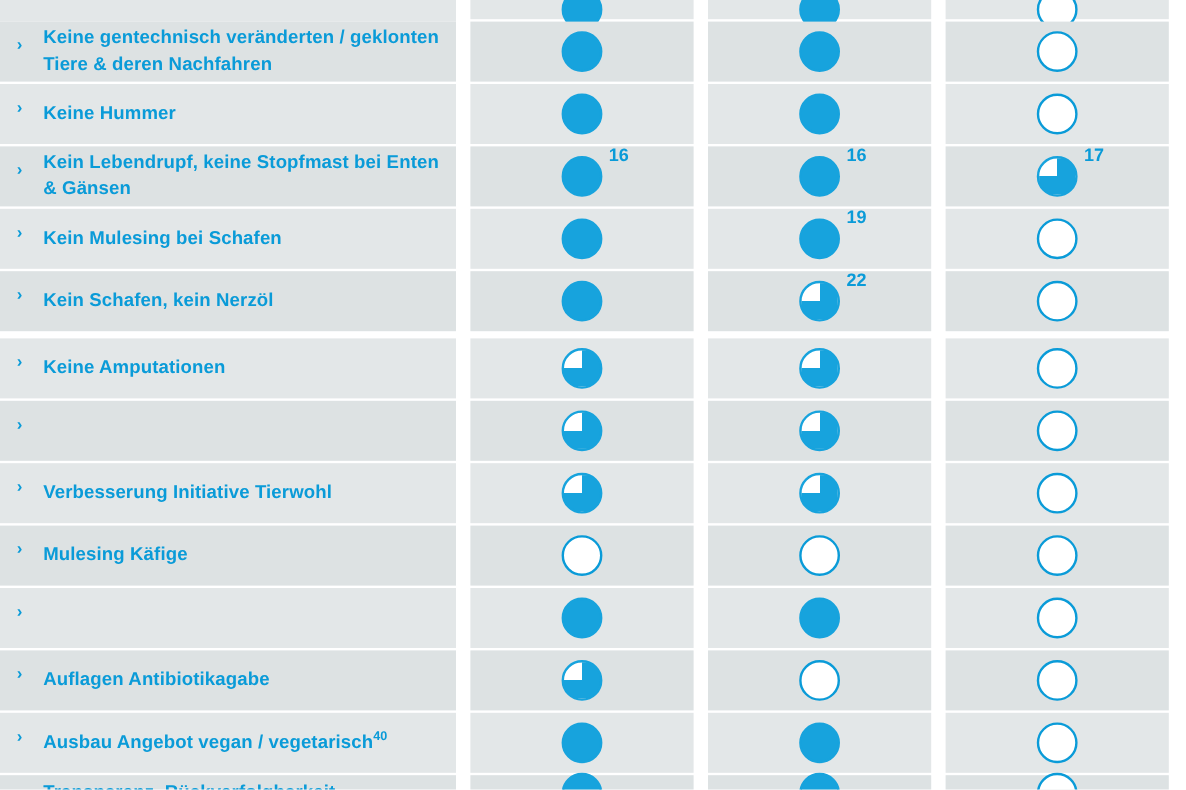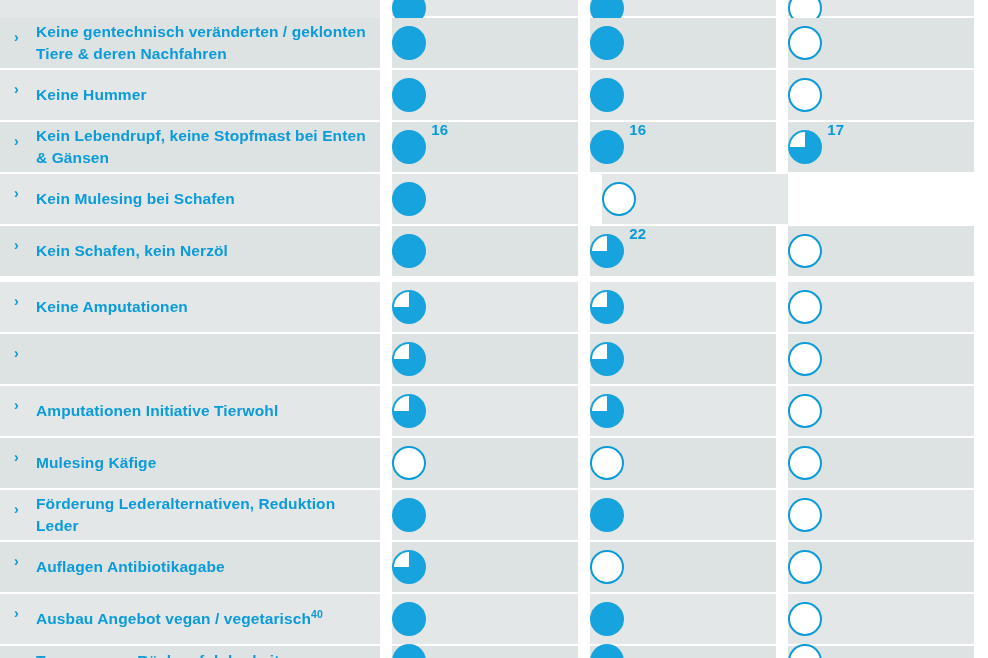--- a/index.html
+++ b/index.html
@@ -64,20 +64,21 @@
     background: #ffffff;
   }
   
   .data-cell {
     flex: 0 0 186px;
     width: 186px;
     box-sizing: border-box;
     position: relative;
     display: flex;
     align-items: center;
+    justify-content: center;
   }
   .data-cell.shade-a { background: #e3e7e8; }
   .data-cell.shade-b { background: #dde2e3; }
   .cell-sep {
     flex: 0 0 12px;
     width: 12px;
     background: #ffffff;
   }
   .dot-wrap {
     position: relative;
@@ -234,20 +235,26 @@
         <span class="chev">›</span>
         <span class="label-text">Kein Mulesing bei Schafen</span>
       </div>
       <div class="gap"></div>
       <div class="data-cell shade-a">
         <span class="dot-wrap">
           <span class="dot full"></span>
         </span>
       </div>
       <div class="cell-sep"></div>
+      <div class="data-cell shade-a">
+        <span class="dot-wrap">
+          <span class="dot full"></span>
+          <span class="footnote">19</span>
+        </span>
+      </div>
       <div class="cell-sep"></div>
       <div class="data-cell shade-a">
         <span class="dot-wrap">
           <span class="dot empty"></span>
         </span>
       </div>
     </div>
     <div class="rowsep"></div>
     <div class="row" style="height:50px">
       <div class="label-cell band-b">
@@ -320,21 +327,21 @@
       <div class="data-cell shade-b">
         <span class="dot-wrap">
           <span class="dot empty"></span>
         </span>
       </div>
     </div>
     <div class="rowsep"></div>
     <div class="row" style="height:50px">
       <div class="label-cell band-a">
         <span class="chev">›</span>
-        <span class="label-text">Amputationen Initiative Tierwohl</span>
+        <span class="label-text">Verbesserung Initiative Tierwohl</span>
       </div>
       <div class="gap"></div>
       <div class="data-cell shade-a">
         <span class="dot-wrap">
           <span class="dot three-quarter"></span>
         </span>
       </div>
       <div class="cell-sep"></div>
       <div class="data-cell shade-a">
         <span class="dot-wrap">
@@ -370,21 +377,20 @@
       <div class="data-cell shade-b">
         <span class="dot-wrap">
           <span class="dot empty"></span>
         </span>
       </div>
     </div>
     <div class="rowsep"></div>
     <div class="row" style="height:50px">
       <div class="label-cell band-a">
         <span class="chev">›</span>
-        <span class="label-text">Förderung Lederalternativen, Reduktion Leder</span>
       </div>
       <div class="gap"></div>
       <div class="data-cell shade-a">
         <span class="dot-wrap">
           <span class="dot full"></span>
         </span>
       </div>
       <div class="cell-sep"></div>
       <div class="data-cell shade-a">
         <span class="dot-wrap">

